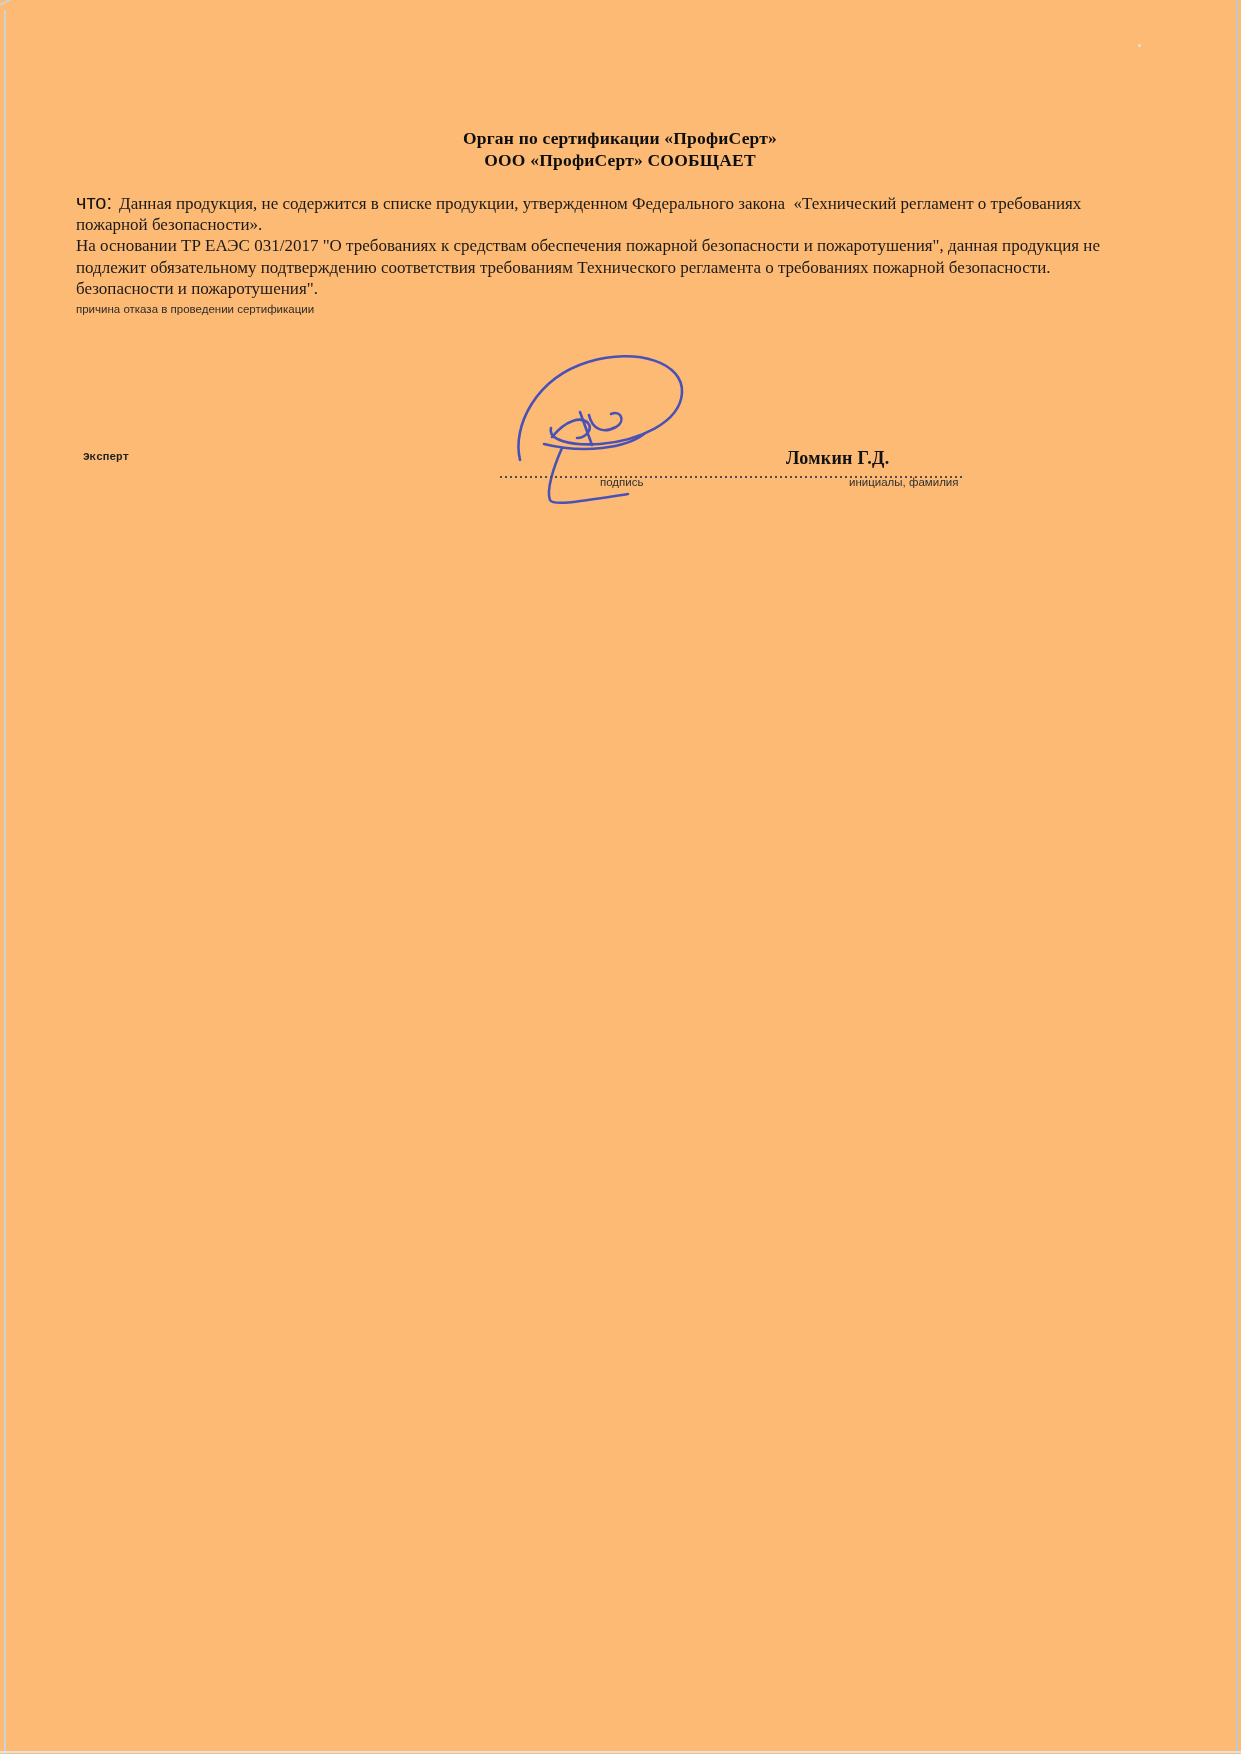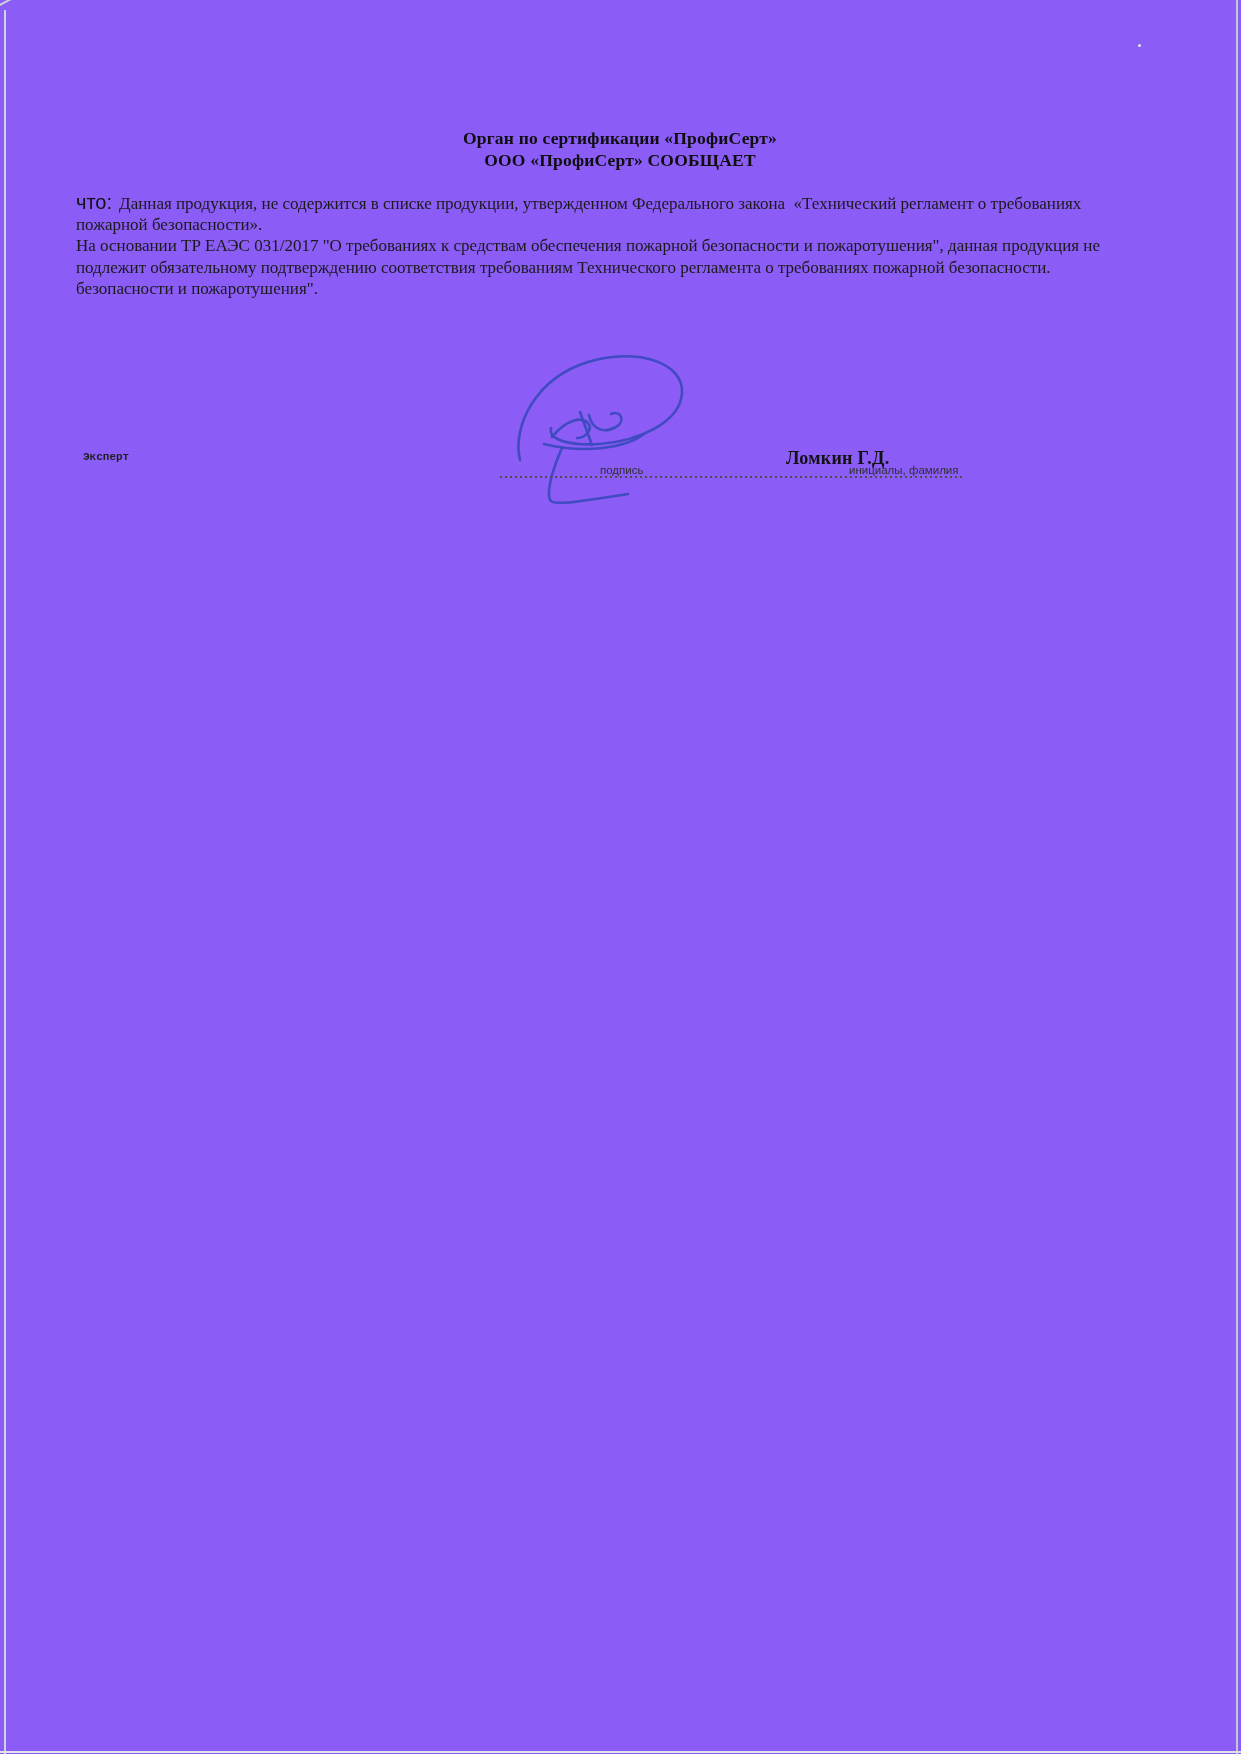--- a/index.html
+++ b/index.html
@@ -1,19 +1,19 @@
 <!DOCTYPE html>
 <html><head>
 <meta charset="utf-8">
 <style>
   html,body { margin:0; padding:0; background:#e9e9e9; }
   .page {
     position:relative;
     width:1241px; height:1754px;
-    background:#8b5cf6;
+    background:#fdba74;
     overflow:hidden;
     font-family:"Liberation Serif", serif;
     color:#161616;
   }
   
   .edge-left  { position:absolute; left:4px;  top:10px; width:2px; height:1744px; background:#ccd4d9; }
   .edge-right { position:absolute; left:1236px; top:0;  width:2px; height:1754px; background:#bfc9cf; }
   .edge-bottom{ position:absolute; left:0; top:1751px; width:1241px; height:2px; background:#dde3e6; }
   .corner-fold{
     position:absolute; left:-4px; top:6px; width:30px; height:2px;
@@ -48,21 +48,21 @@
   .sig-ink { position:absolute; left:488px; top:340px; width:235px; height:172px; }
   .signee-name {
     position:absolute; left:786px; top:448px;
     font-weight:bold; font-size:18px; color:#121212; letter-spacing:0.3px;
   }
   .dotline {
     position:absolute; left:500px; top:476px; width:462px; height:2px;
     background:repeating-linear-gradient(to right,#4d4d4d 0 2px, transparent 2px 5px);
   }
   .cap {
-    position:absolute; top:464px;
+    position:absolute; top:476px;
     font-family:"Liberation Sans", sans-serif;
     font-size:11.5px; color:#303030;
   }
   .cap-sign { left:600px; }
   .cap-name { left:849px; }
   .faint-dot { position:absolute; left:1138px; top:44px; width:3px; height:3px; background:#e3e6e8; border-radius:50%; }
 </style>
 </head>
 <body>
 
@@ -78,20 +78,21 @@
     <div>Орган по сертификации «ПрофиСерт»</div>
     <div>ООО «ПрофиСерт» СООБЩАЕТ</div>
   </div>
 
   <div class="doc-body">
     <div class="bline"><span class="what-label">что:</span><span>Данная продукция, не содержится в списке продукции, утвержденном Федерального закона  «Технический регламент о требованиях</span></div>
     <div class="bline">пожарной безопасности».</div>
     <div class="bline">На основании ТР ЕАЭС 031/2017 "О требованиях к средствам обеспечения пожарной безопасности и пожаротушения", данная продукция не</div>
     <div class="bline">подлежит обязательному подтверждению соответствия требованиям Технического регламента о требованиях пожарной безопасности.</div>
     <div class="bline">безопасности и пожаротушения".</div>
+    <div class="footnote">причина отказа в проведении сертификации</div>
   </div>
 
   <div class="expert-label">Эксперт</div>
 
   <svg class="sig-ink" viewBox="0 0 235 172" xmlns="http://www.w3.org/2000/svg">
     <g fill="none" stroke="#3a49bd" stroke-width="2.6" stroke-linecap="round" opacity="0.92">
 
       <path d="M 32 120 C 24 86 48 38 100 22 C 150 7 196 23 194 53 C 192 83 150 101 112 104 C 82 106 60 100 63 88"></path>
 
       <path d="M 64 97 C 78 80 93 76 100 83 C 105 89 98 98 89 98"></path>

